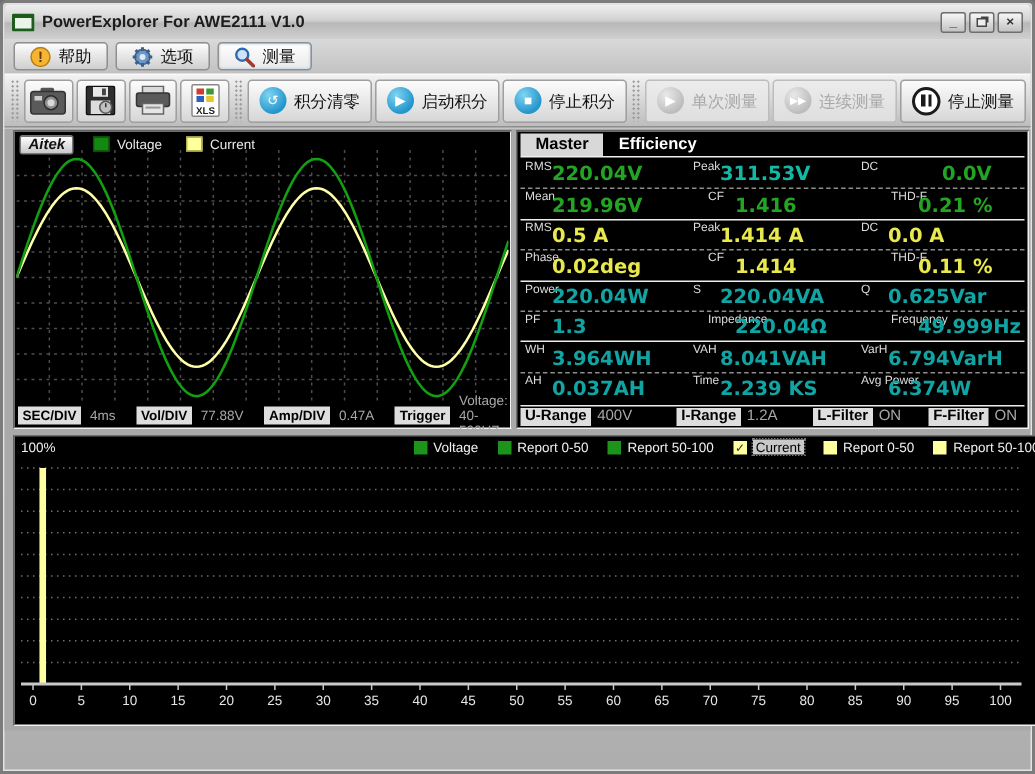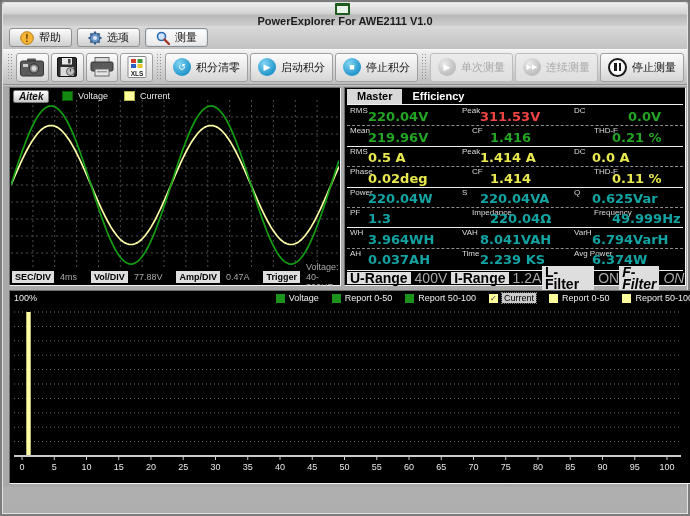--- a/index.html
+++ b/index.html
@@ -6,21 +6,21 @@
   html,body { width:690px; height:516px; overflow:hidden; }
   body { font-family:"Liberation Sans","DejaVu Sans",sans-serif; background:#6f6f6f; }
 
   .window { position:absolute; left:0; top:0; width:690px; height:516px;
     border:2px solid #7c7c7c; border-radius:4px 4px 0 0;
     background:linear-gradient(180deg,#c9c9c9,#aeaeae); box-shadow:inset 0 0 0 1px #e3e3e3; }
 
   
   .titlebar { position:absolute; left:1px; top:1px; right:1px; height:23px;
     background:linear-gradient(180deg,#efefef 0%,#d2d2d2 45%,#b8b8b8 55%,#cfcfcf 100%);
-    display:flex; align-items:center; padding:0 5px; border-radius:3px 3px 0 0;flex-direction:column; }
+    display:flex; align-items:center; padding:0 5px; border-radius:3px 3px 0 0; }
   .app-icon { width:15px; height:12px; margin-right:5px; flex:none; }
   .title-text { font-size:11px; font-weight:bold; color:#1c1c1c; }
   .win-btns { margin-left:auto; display:flex; gap:2px; }
   .win-btn { width:17px; height:14px; border:1px solid #6e6e6e; border-radius:2px;
     background:linear-gradient(180deg,#f7f7f7,#c2c2c2); font-size:9px; line-height:11px;
     text-align:center; color:#333; font-weight:bold; cursor:default; }
   .restore-glyph { display:inline-block; width:7px; height:6px; border:1px solid #444; background:#eee; margin-top:3px; box-shadow:2px -2px 0 -1px #444; }
 
   
   .menubar { position:absolute; left:1px; top:24px; right:1px; height:23px;
@@ -78,21 +78,21 @@
   .dtab { padding:0 10px; line-height:15px; color:#fff; cursor:default; }
   .dtab.active { background:#d8d8d8; color:#000; }
   .drows { position:absolute; left:2px; top:18px; right:2px; bottom:17px; display:flex; flex-direction:column; }
   .drow { flex:1; display:flex; position:relative; }
   .drow.sep-dashed { border-bottom:1px dashed #8d8d8d; }
   .drow.sep-solid  { border-bottom:1px solid #ededed;gap:30px; }
   .dcell { width:33.33%; position:relative; }
   .dlabel { position:absolute; top:0px; left:3px; font-size:8px; color:#dcdcdc; }
   .dvalue { position:absolute; bottom:1px; left:21px; font-size:13px; font-weight:bold; font-family:"DejaVu Sans",sans-serif; }
   .dfooter { position:absolute; left:2px; bottom:2px; right:2px; height:13px; display:flex;
-    align-items:center; font-size:14px; border-top:1px solid #ededed; padding-top:1px; }
+    align-items:center; font-size:10px; border-top:1px solid #ededed; padding-top:1px; }
   .dfoot-group { display:flex; align-items:center; gap:4px; }
 
   
   .harm { position:absolute; left:6px; top:204px; width:690px; height:194px; }
   .harm-pct { position:absolute; left:4px; top:2px; font-size:9px; color:#f0f0f0; z-index:3; }
   .harm-legend { position:absolute; right:5px; top:2px; display:flex; gap:13px; z-index:3; }
   .hleg { display:flex; align-items:center; gap:4px; font-size:9px; color:#f0f0f0; }
   .hleg .sq { width:9px; height:9px; font-size:8px; line-height:9px; text-align:center; color:#333; }
   .hleg .lab-sel { background:#c9c9c9; color:#000; padding:0 2px; outline:1px dotted #777; }
   .harm svg { position:absolute; left:2px; top:13px; }
@@ -296,21 +296,21 @@
         <span class="dtab">Efficiency</span>
       </div>
       <div class="drows" id="drows">
           <div class="drow sep-dashed">
             <div class="dcell">
               <span class="dlabel">RMS</span>
               <span class="dvalue" style="color: rgb(35, 165, 35);">220.04V</span>
             </div>
             <div class="dcell">
               <span class="dlabel">Peak</span>
-              <span class="dvalue" style="color: #ef4444;">311.53V</span>
+              <span class="dvalue" style="color: #14b8a6;">311.53V</span>
             </div>
             <div class="dcell">
               <span class="dlabel">DC</span>
               <span class="dvalue" style="color: rgb(35, 165, 35); margin-left: 36px;">0.0V</span>
             </div>
           </div>
           <div class="drow sep-solid">
             <div class="dcell">
               <span class="dlabel">Mean</span>
               <span class="dvalue" style="color: rgb(35, 165, 35);">219.96V</span>
@@ -415,21 +415,21 @@
           <span class="chip-val">400V</span>
         </span>
         <span class="dfoot-group" style="width:27%;">
           <span class="chip">I-Range</span>
           <span class="chip-val">1.2A</span>
         </span>
         <span class="dfoot-group" style="width:23%;">
           <span class="chip">L-Filter</span>
           <span class="chip-val">ON</span>
         </span>
-        <span class="dfoot-group" style="width:19%;font-style:italic;">
+        <span class="dfoot-group" style="width:19%;">
           <span class="chip">F-Filter</span>
           <span class="chip-val">ON</span>
         </span>
       </div>
     </div>
 
     <div class="harm sunken">
       <span class="harm-pct">100%</span>
       <div class="harm-legend" id="harm-legend">
           <span class="hleg">

